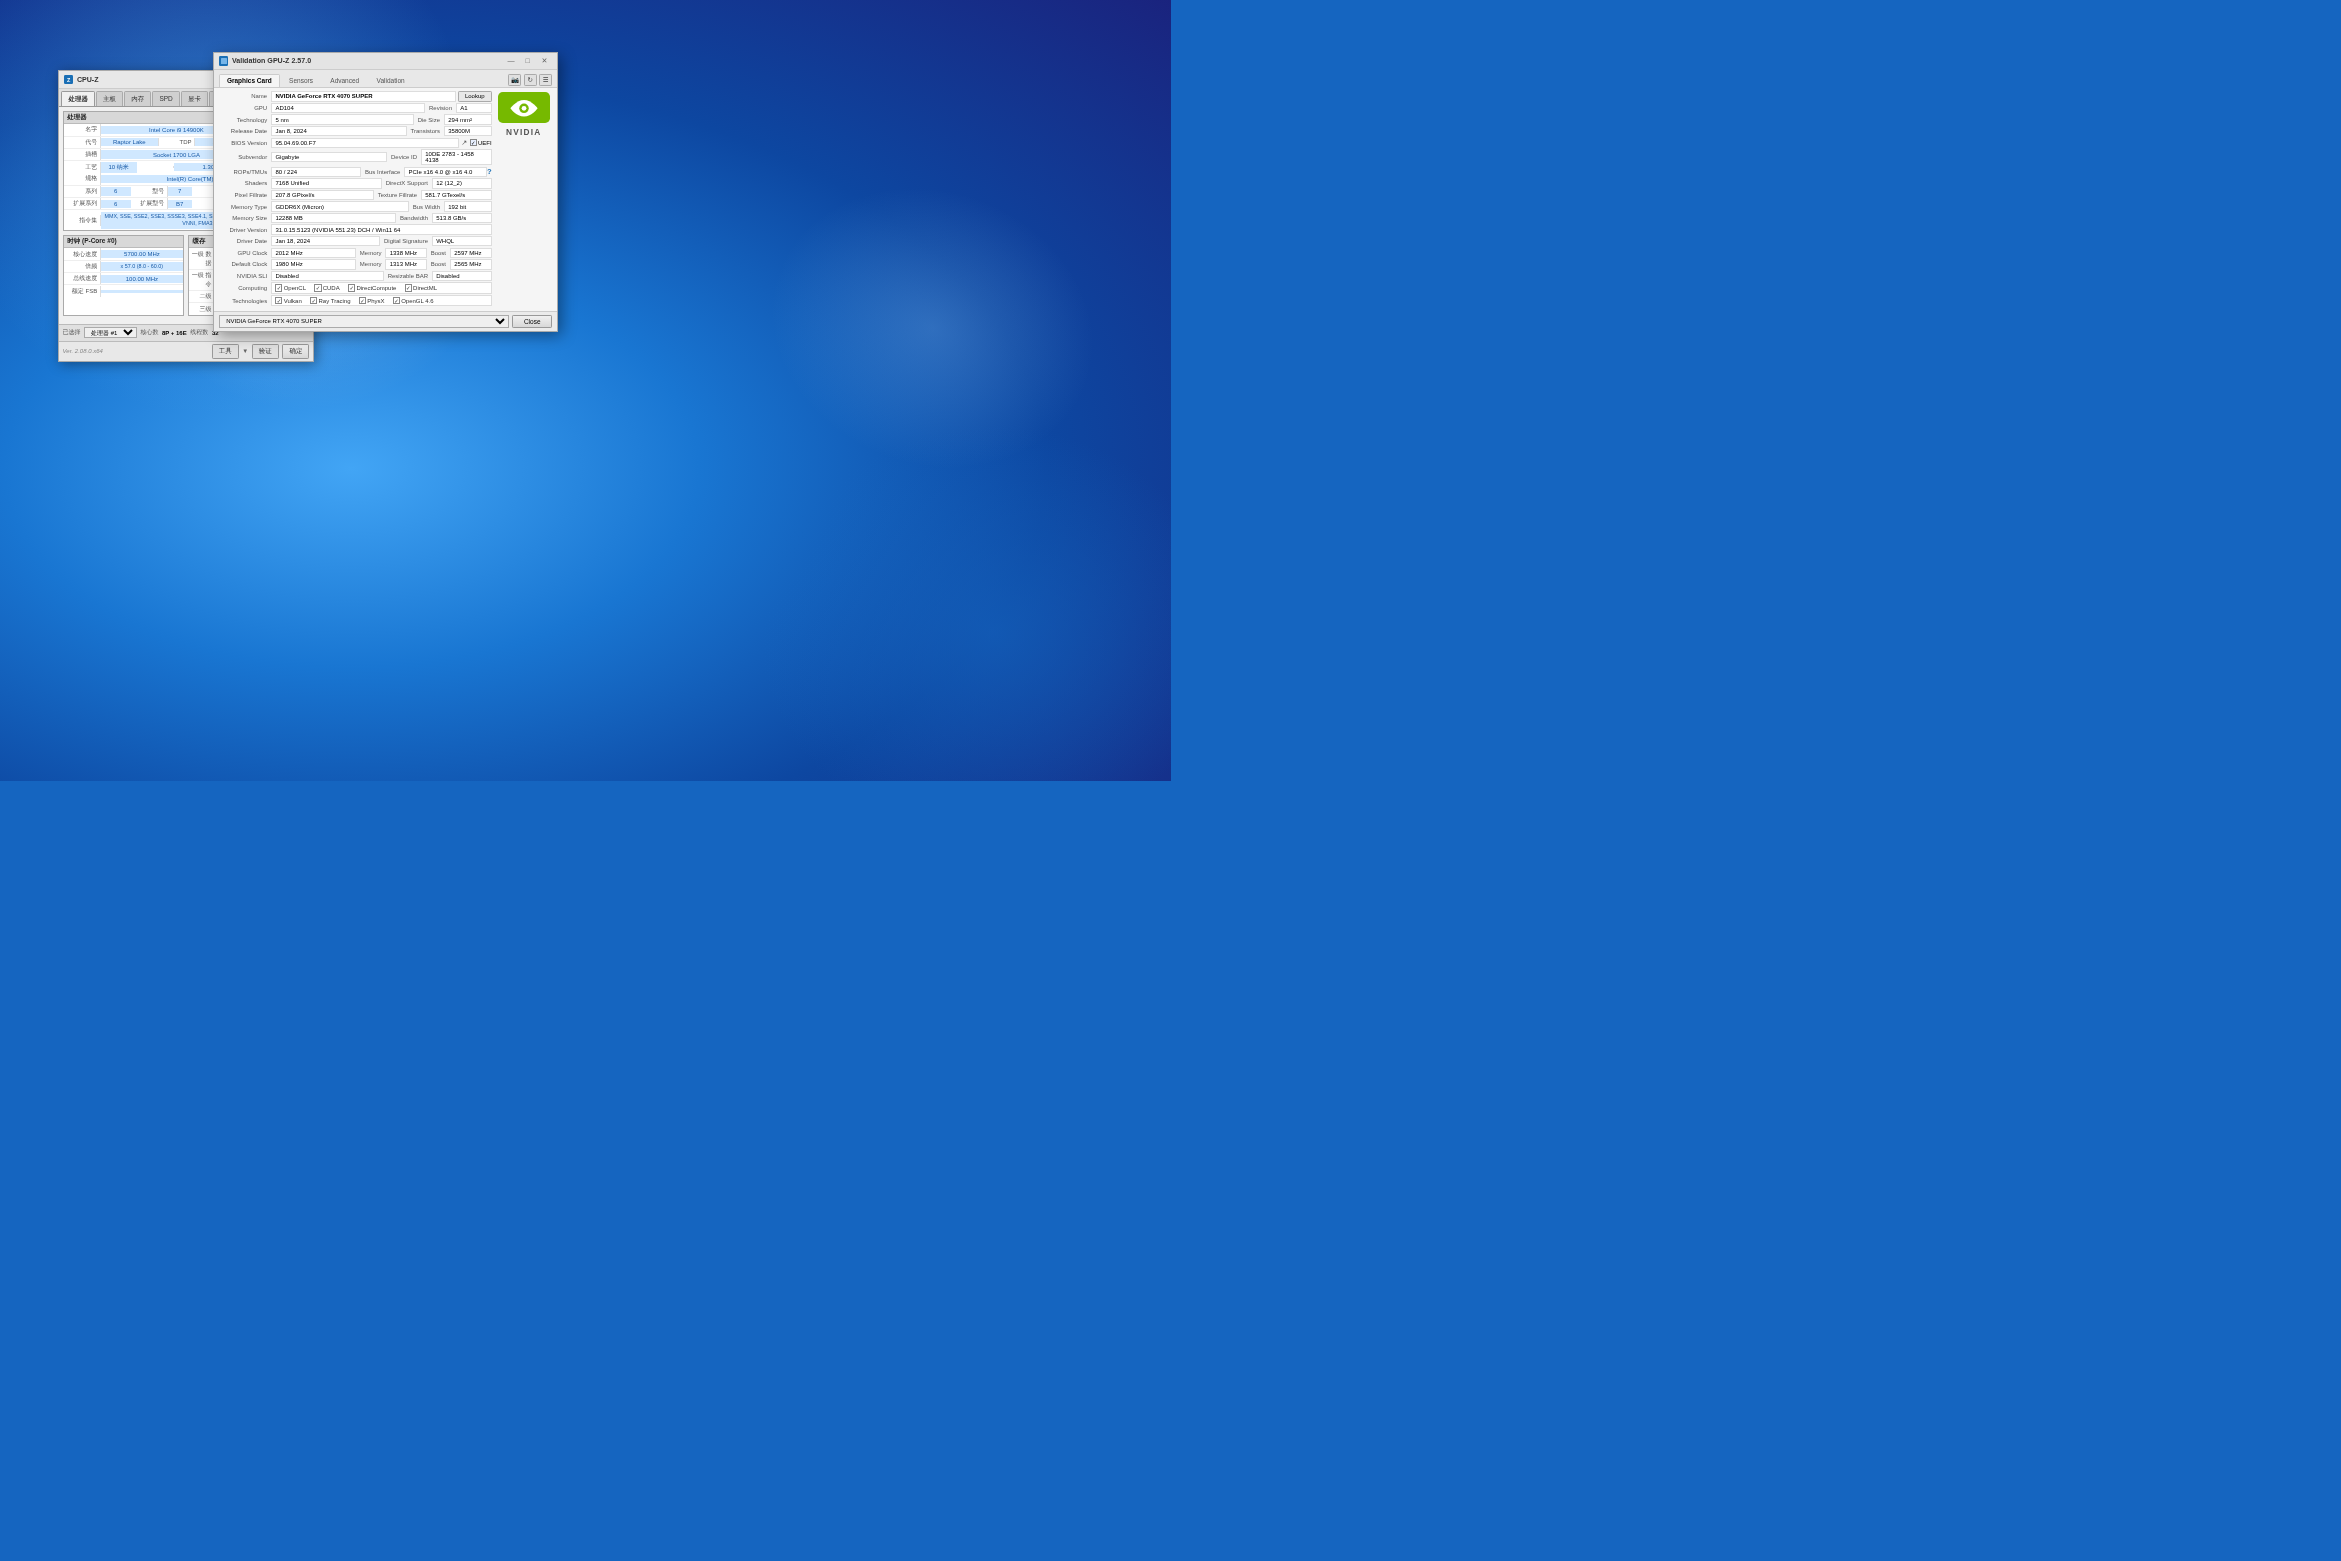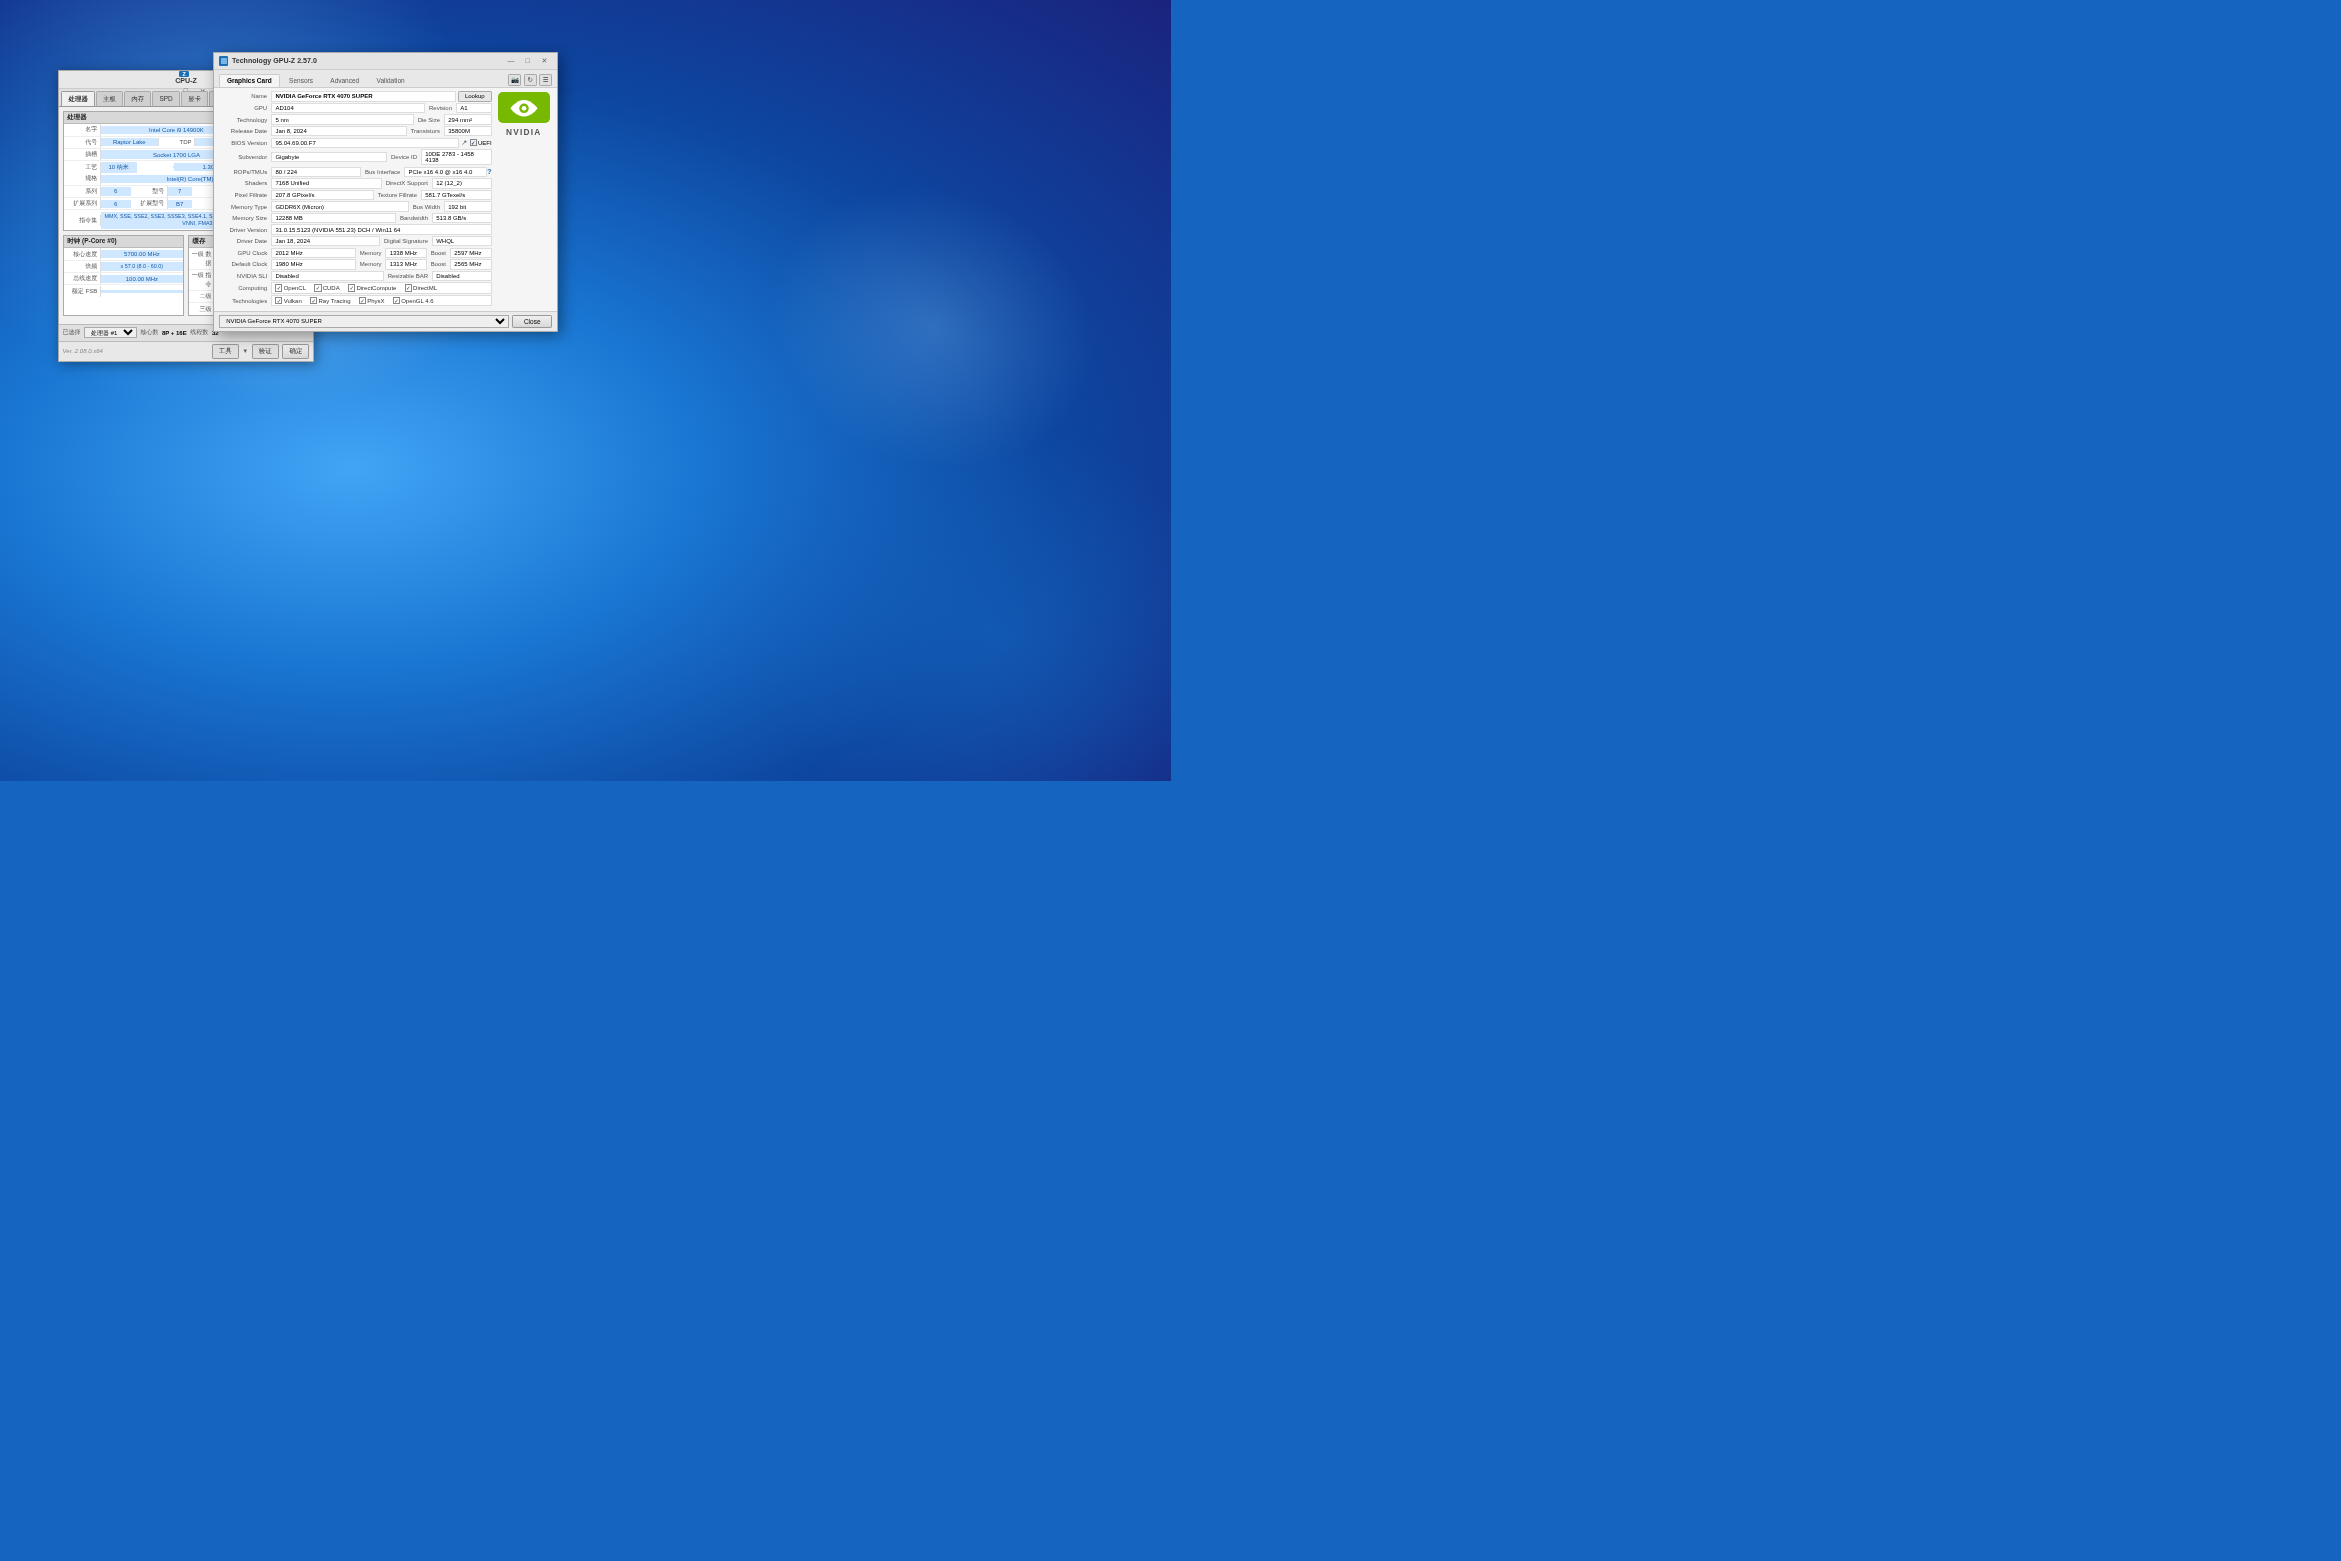--- a/index.html
+++ b/index.html
@@ -33,21 +33,20 @@
     }
 
     .window-titlebar {
       display: flex;
       align-items: center;
       height: 18px;
       background: #e8e8e8;
       border-bottom: 0.6px solid #ccc;
       padding: 0 4.8px;
       user-select: none;
-      flex-direction: column;
     }
 
     .titlebar-icon {
       width: 9.5px;
       height: 9.5px;
       margin-right: 3.6px;
       background: #1a6fb5;
       border-radius: 1.2px;
       display: flex;
       align-items: center;
@@ -519,21 +518,21 @@
     <button class="cpuz-btn primary">确定</button>
   </div>
 </div>
 
 <div class="gpuz-window">
 
   <div class="gpuz-titlebar">
     <div class="gpuz-icon">
       <div class="gpuz-icon-inner"></div>
     </div>
-    <span class="gpuz-title-text">Technology GPU-Z 2.57.0</span>
+    <span class="gpuz-title-text">Validation GPU-Z 2.57.0</span>
     <div class="gpuz-controls">
       <button class="gpuz-ctrl-btn">—</button>
       <button class="gpuz-ctrl-btn">□</button>
       <button class="gpuz-ctrl-btn close-btn">✕</button>
     </div>
   </div>
 
   <div class="gpuz-tabs">
     <div class="gpuz-tab active">Graphics Card</div>
     <div class="gpuz-tab">Sensors</div>

